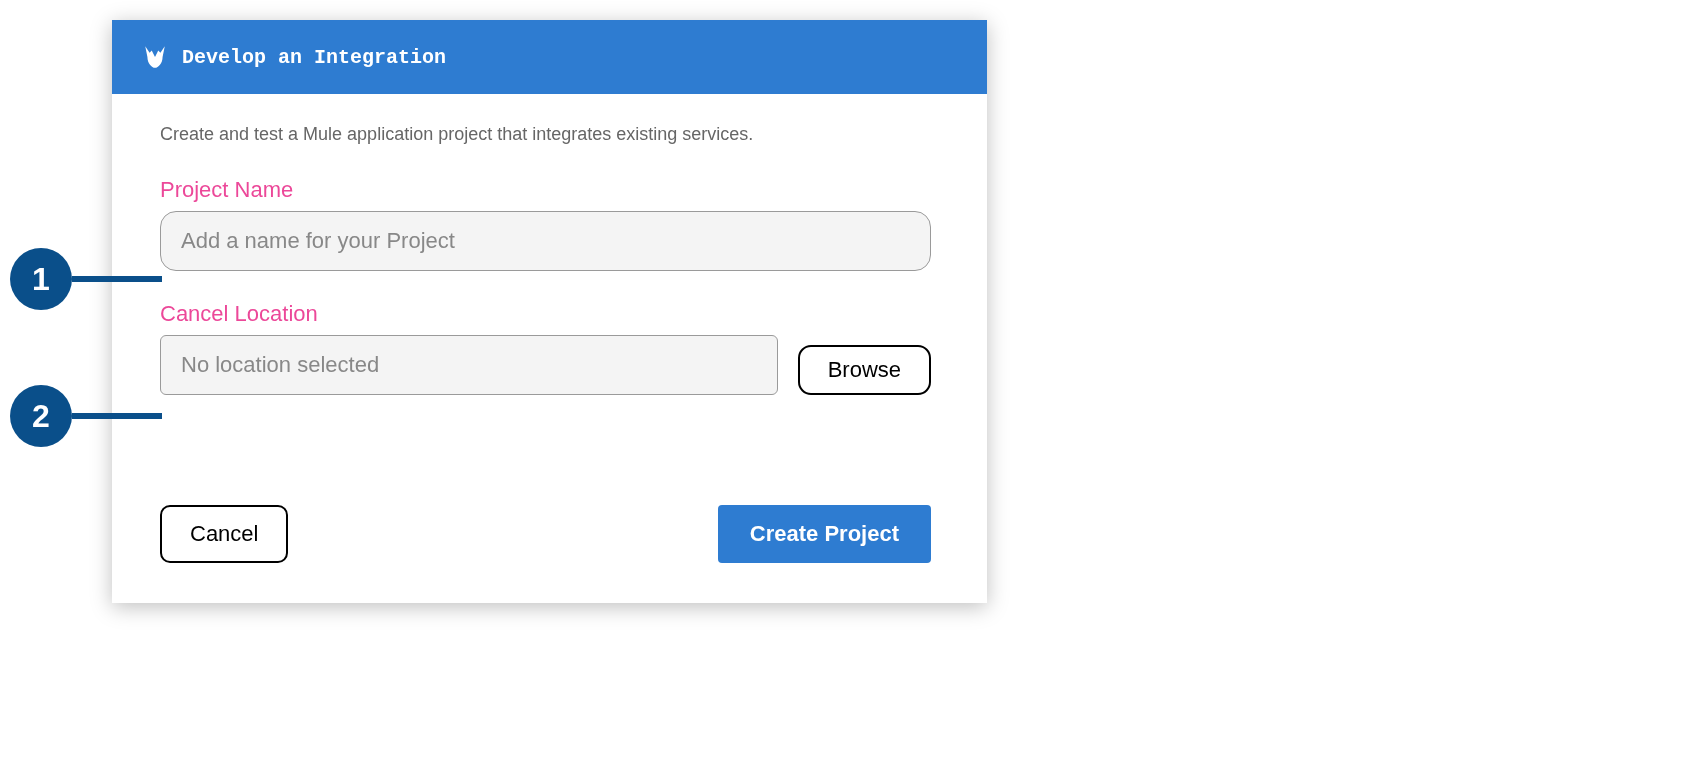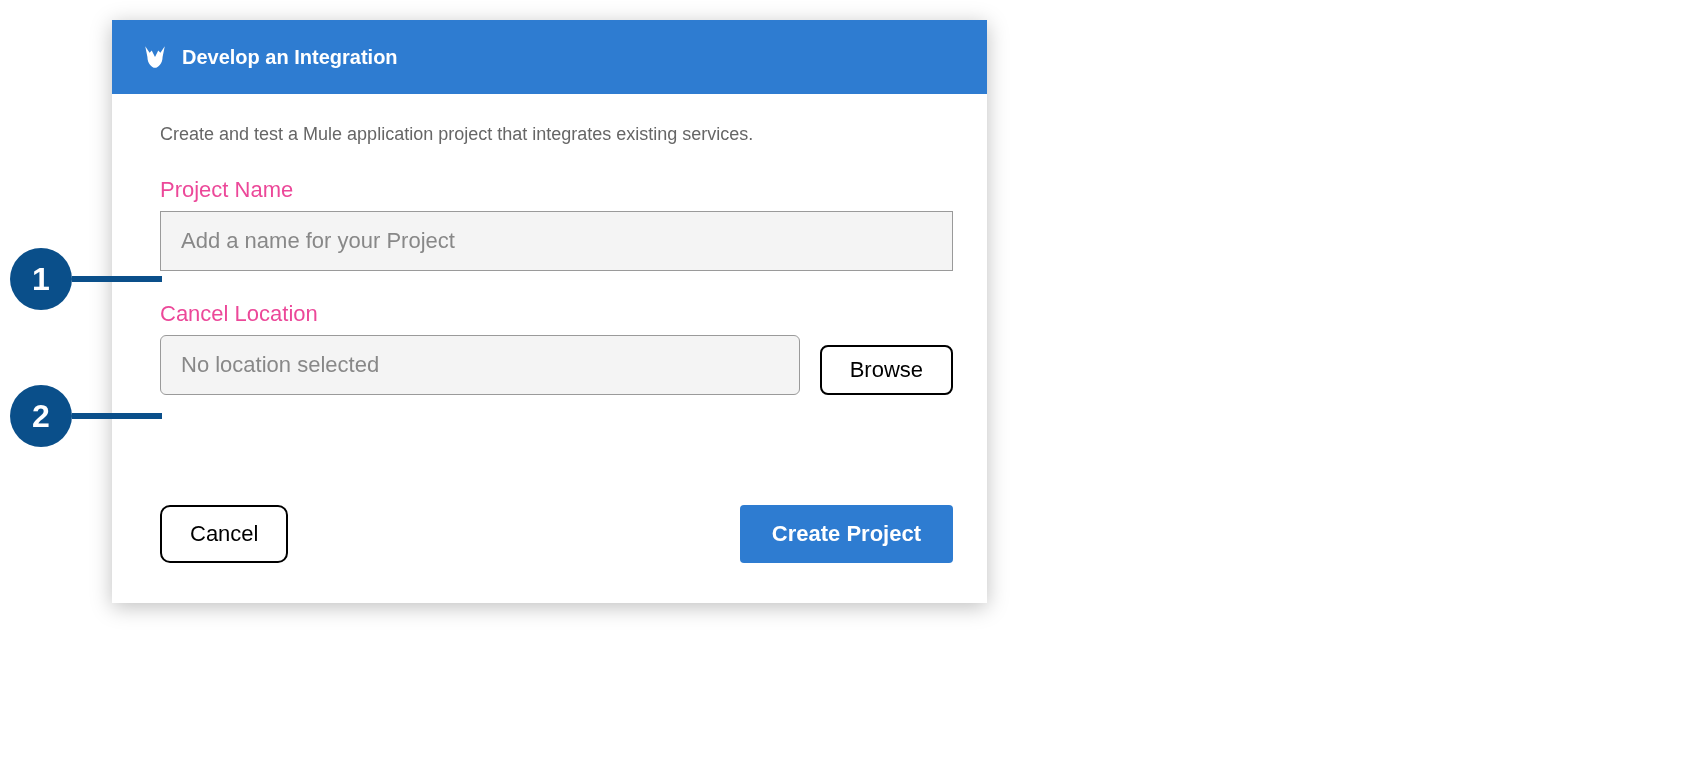--- a/index.html
+++ b/index.html
@@ -21,54 +21,55 @@
       width: 875px;
       background: #fff;
       box-shadow: 0 4px 20px rgba(0,0,0,0.25);
     }
     .dialog-header {
       background: #2e7cd1;
       padding: 24px 30px;
       display: flex;
       align-items: center;
       gap: 14px;
+      font-family: Liberation Mono, monospace;
     }
     .header-icon {
       width: 26px;
       height: 26px;
       flex-shrink: 0;
     }
     .dialog-title {
       color: #fff;
       font-size: 20px;
       font-weight: bold;
     }
     .dialog-body {
-      padding: 30px 34px 40px 48px;
+      padding: 30px 56px 40px 48px;
     }
     .dialog-description {
       color: #666;
       font-size: 18px;
       margin-bottom: 32px;
     }
     .form-group {
       margin-bottom: 30px;
     }
     .form-label {
       display: block;
       color: #ec4899;
       font-size: 22px;
       margin-bottom: 8px;
     }
     .text-input {
       width: 100%;
       padding: 16px 20px;
       font-size: 22px;
       border: 1px solid #9a9a9a;
-      border-radius: 0;
+      border-radius: 16px;
       background: #f4f4f4;
       color: #333;
     }
     .text-input::placeholder {
       color: #888;
     }
     .location-row {
       display: flex;
       gap: 20px;
       align-items: flex-end;
@@ -83,21 +84,21 @@
       color: #333;
     }
     .location-input::placeholder {
       color: #888;
     }
     .browse-btn {
       padding: 10px 28px;
       font-size: 22px;
       background: #fff;
       border: 2px solid #000;
-      border-radius: 8px;
+      border-radius: 13px;
       cursor: pointer;
     }
     .dialog-footer {
       display: flex;
       justify-content: space-between;
       align-items: center;
       margin-top: 110px;
     }
     .cancel-btn {
       padding: 14px 28px;

